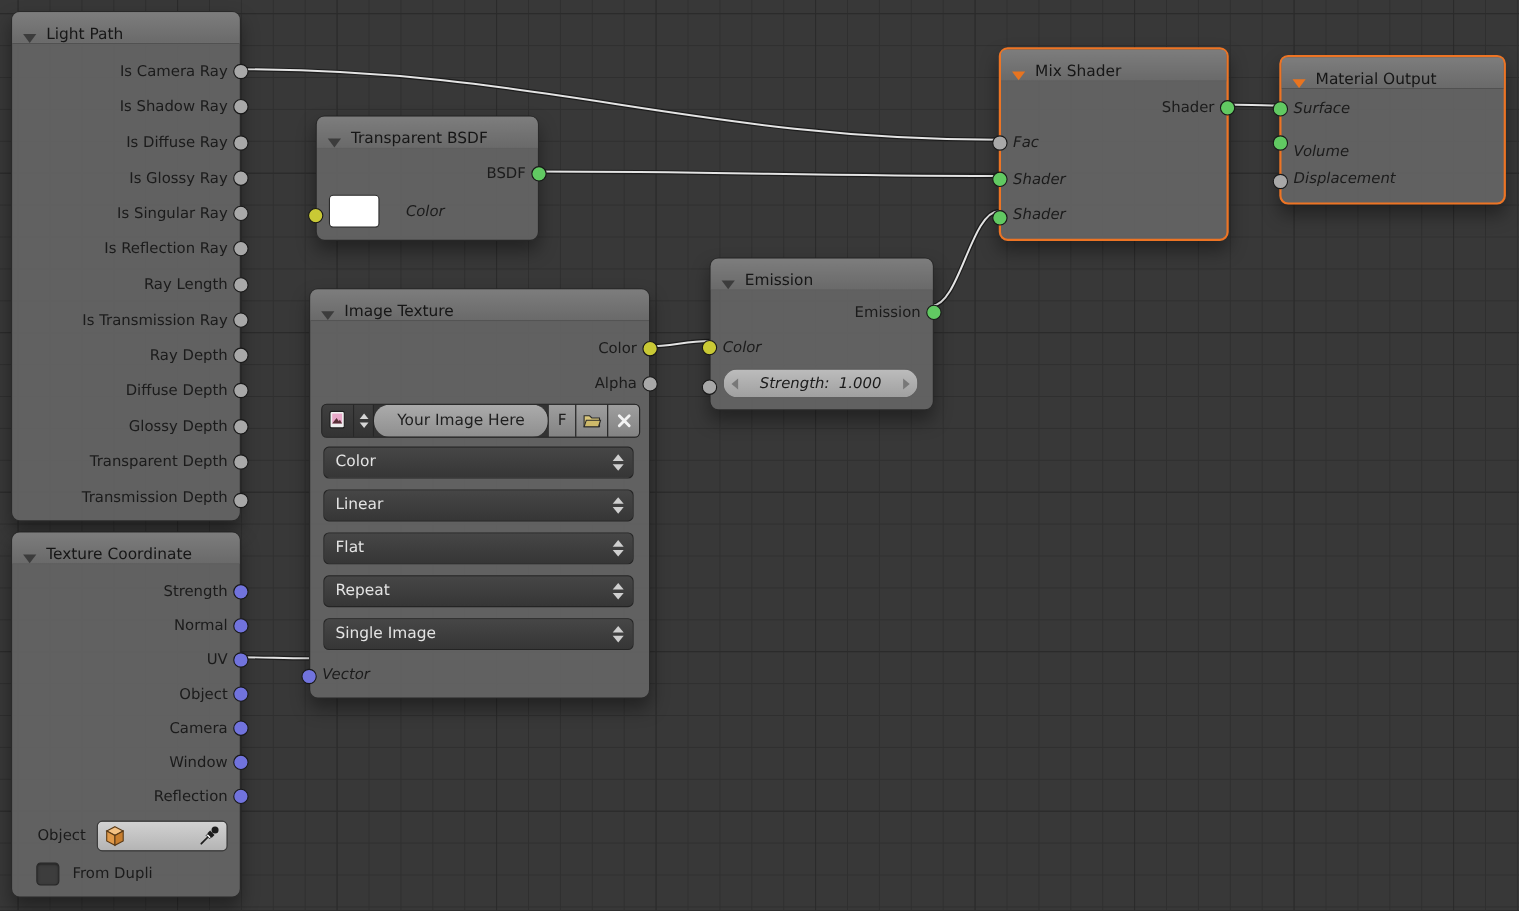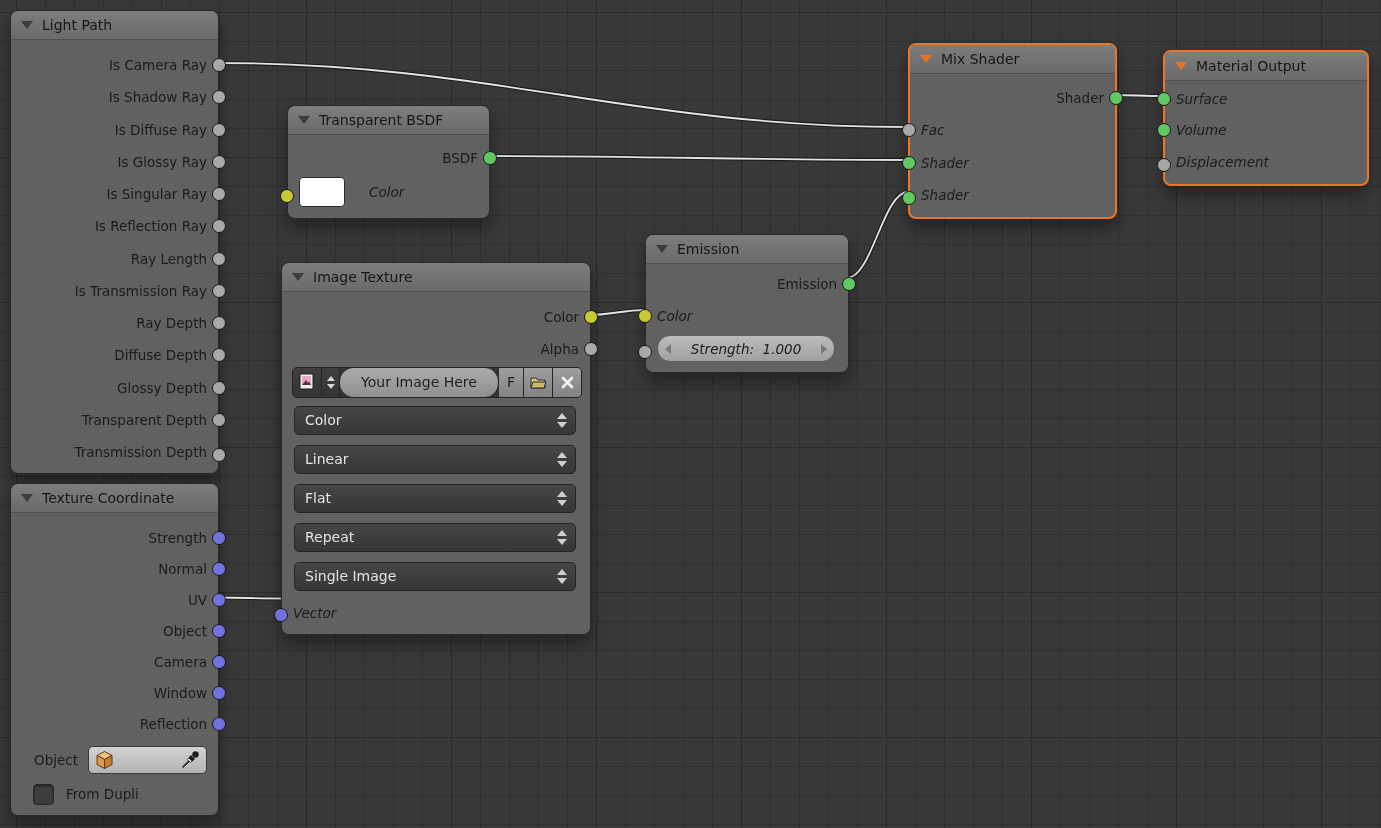--- a/index.html
+++ b/index.html
@@ -22,21 +22,21 @@
   .node{
     position:absolute;z-index:2;
     background:rgba(100,100,100,0.93);
     border:1px solid rgba(18,18,18,0.7);
     border-radius:8px;
     box-shadow:0 9px 16px rgba(0,0,0,0.38);
     color:#1b1b1b;font-size:13.5px;
   }
   .node.selected{border:2px solid #ed7424;}
   .node-header{
-    height:28px;display:flex;align-items:center;gap:9px;padding:0 10px;
+    height:28px;display:flex;align-items:flex-end;gap:9px;padding:0 10px;
     background:linear-gradient(rgba(126,126,126,0.96),rgba(106,106,106,0.96));
     border-bottom:1px solid rgba(58,58,58,0.65);
     border-radius:7px 7px 0 0;font-size:14px;color:#161616;
   }
   .node.selected .node-header{border-radius:5px 5px 0 0;}
   .tri{width:0;height:0;border-left:6px solid transparent;border-right:6px solid transparent;border-top:8px solid #3c3c3c;flex:0 0 auto;}
   .selected .tri{border-top-color:#e87420;}
   .node-body{position:relative;}
 
   .row{position:relative;display:flex;align-items:center;}
@@ -410,21 +410,21 @@
   <div class="node selected" style="left:1163px;top:50px;width:202px;">
     <div class="node-header">
       <span class="tri"></span>
       <span>Material Output</span>
     </div>
     <div class="node-body" style="padding-top:2px;">
       <div class="row in" style="height:31.5px;">
           <span>Surface</span>
           <span class="socket i s-shader"></span>
         </div>
-      <div class="row in" style="height:31.5px;">
+      <div class="row in" style="height:31.5px;align-items:flex-end;">
           <span>Volume</span>
           <span class="socket i s-shader"></span>
         </div>
       <div class="row in pad-b6" style="height:31.5px;">
           <span>Displacement</span>
           <span class="socket i s-value"></span>
         </div>
     </div>
   </div>
 

